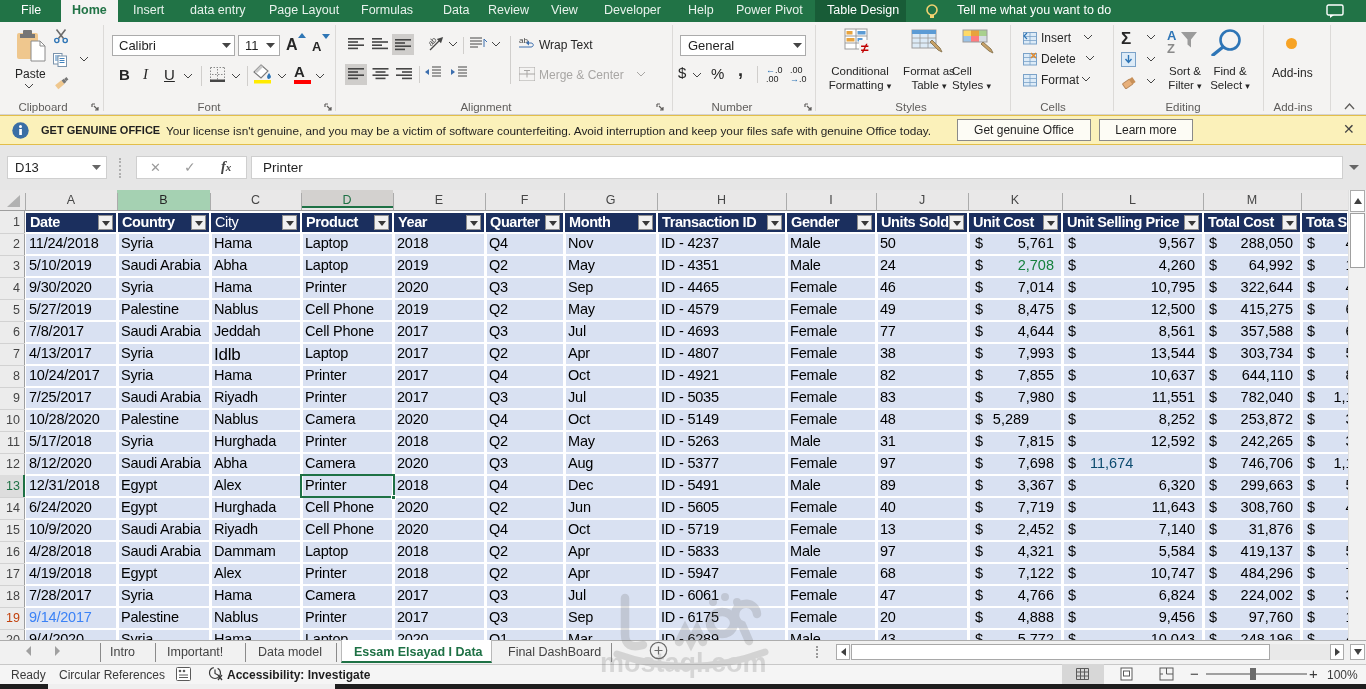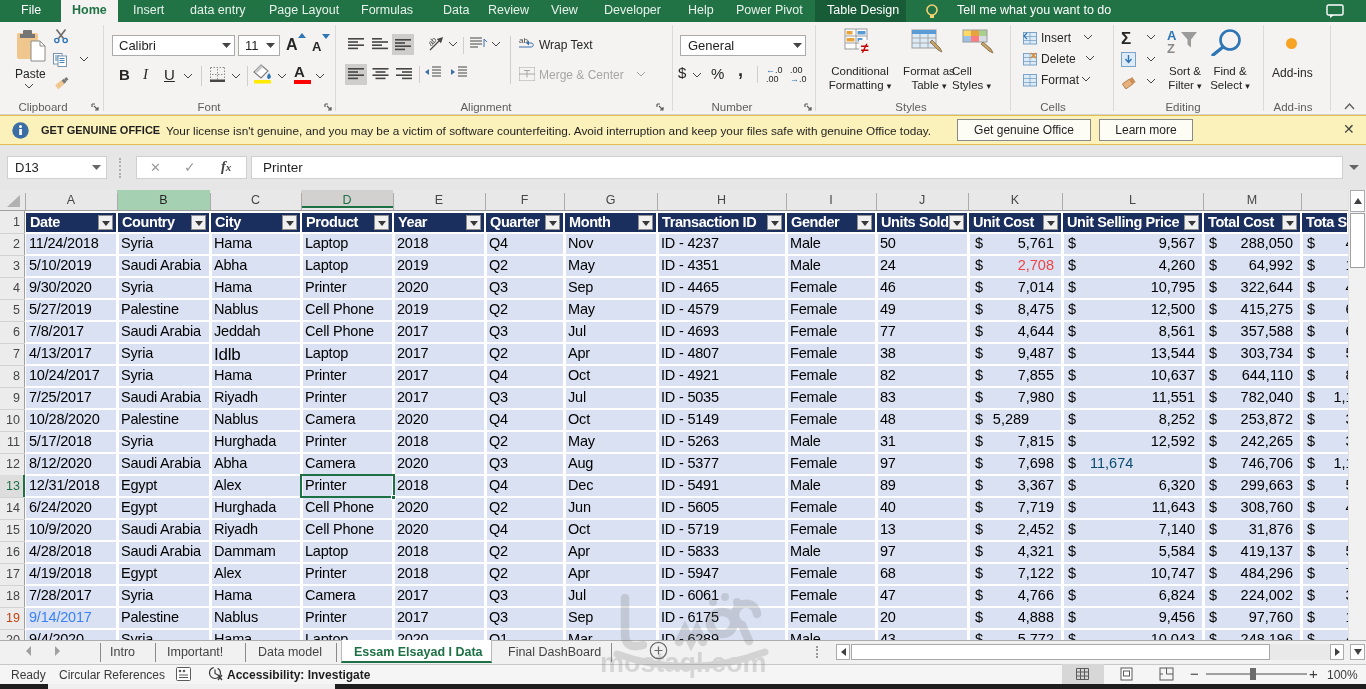--- a/index.html
+++ b/index.html
@@ -483,21 +483,21 @@
     </div>
 <div class="ab" style="left:118px;top:1.5px;width:91px;height:19.5px;background:#1B2F5E"></div>
 <div class="ab" style="left:122px;top:3px;font-size:14.5px;font-weight:bold;color:#fff;letter-spacing:-0.4px;white-space:nowrap">Country</div>
 <div class="ab" style="left:191px;top:4px;width:15px;height:15px;background:#F0F0F0;border:1px solid #8F8F8F"></div>
 <div class="ab" style="left:195px;top:10px">
       <svg width="8" height="5">
         <path d="M0 0 L4 5 L8 0" fill="#383838"></path>
       </svg>
     </div>
 <div class="ab" style="left:211px;top:1.5px;width:89px;height:19.5px;background:#1B2F5E"></div>
-<div class="ab" style="left:215px;top:3px;font-size:14.5px;font-weight:bold;color:#fff;letter-spacing:-0.4px;white-space:nowrap">City</div>
+<div class="ab" style="left:215px;top:3px;font-size:14.5px;font-weight:normal;color:#fff;letter-spacing:-0.4px;white-space:nowrap">City</div>
 <div class="ab" style="left:282px;top:4px;width:15px;height:15px;background:#F0F0F0;border:1px solid #8F8F8F"></div>
 <div class="ab" style="left:286px;top:10px">
       <svg width="8" height="5">
         <path d="M0 0 L4 5 L8 0" fill="#383838"></path>
       </svg>
     </div>
 <div class="ab" style="left:302px;top:1.5px;width:90px;height:19.5px;background:#1B2F5E"></div>
 <div class="ab" style="left:306px;top:3px;font-size:14.5px;font-weight:bold;color:#fff;letter-spacing:-0.4px;white-space:nowrap">Product</div>
 <div class="ab" style="left:374px;top:4px;width:15px;height:15px;background:#F0F0F0;border:1px solid #8F8F8F"></div>
 <div class="ab" style="left:378px;top:10px">
@@ -635,21 +635,21 @@
 <div class="ab" style="left:121px;top:45.5px;font-size:14.5px;color:#000;letter-spacing:-0.2px;white-space:nowrap">Saudi Arabia</div>
 <div class="ab" style="left:214px;top:45.5px;font-size:14.5px;color:#000;letter-spacing:-0.2px;white-space:nowrap">Abha</div>
 <div class="ab" style="left:305px;top:45.5px;font-size:14.5px;color:#000;letter-spacing:-0.2px;white-space:nowrap">Laptop</div>
 <div class="ab" style="left:397px;top:45.5px;font-size:14.5px;color:#000;letter-spacing:-0.2px;white-space:nowrap">2019</div>
 <div class="ab" style="left:489px;top:45.5px;font-size:14.5px;color:#000;letter-spacing:-0.2px;white-space:nowrap">Q2</div>
 <div class="ab" style="left:568px;top:45.5px;font-size:14.5px;color:#000;letter-spacing:-0.2px;white-space:nowrap">May</div>
 <div class="ab" style="left:661px;top:45.5px;font-size:14.5px;color:#000;letter-spacing:-0.2px;white-space:nowrap">ID - 4351</div>
 <div class="ab" style="left:790px;top:45.5px;font-size:14.5px;color:#000;letter-spacing:-0.2px;white-space:nowrap">Male</div>
 <div class="ab" style="left:880px;top:45.5px;font-size:14.5px;color:#000;letter-spacing:-0.2px;white-space:nowrap">24</div>
 <div class="ab" style="left:975px;top:45.5px;font-size:14.5px;color:#000">$</div>
-<div class="ab" style="left:968px;top:45.5px;width:86px;text-align:right;font-size:14.5px;color:#ef4444">2,708</div>
+<div class="ab" style="left:968px;top:45.5px;width:86px;text-align:right;font-size:14.5px;color:#15803d">2,708</div>
 <div class="ab" style="left:1068px;top:45.5px;font-size:14.5px;color:#000">$</div>
 <div class="ab" style="left:1062px;top:45.5px;width:133px;text-align:right;font-size:14.5px;color:#000">4,260</div>
 <div class="ab" style="left:1209px;top:45.5px;font-size:14.5px;color:#000">$</div>
 <div class="ab" style="left:1203px;top:45.5px;width:90px;text-align:right;font-size:14.5px;color:#000">64,992</div>
 <div class="ab" style="left:1301px;top:42.5px;width:47px;height:22px;overflow:hidden">
       <div class="ab" style="left:6px;top:3px;font-size:14.5px;color:#000">$</div>
       <div class="ab" style="right:-50px;top:3px;font-size:14.5px;color:#000;white-space:nowrap">102,240</div>
     </div>
 <div class="ab" style="left:29px;top:67.5px;font-size:14.5px;color:#000;letter-spacing:-0.2px;white-space:nowrap">9/30/2020</div>
 <div class="ab" style="left:121px;top:67.5px;font-size:14.5px;color:#000;letter-spacing:-0.2px;white-space:nowrap">Syria</div>
@@ -715,21 +715,21 @@
 <div class="ab" style="left:121px;top:133.5px;font-size:14.5px;color:#000;letter-spacing:-0.2px;white-space:nowrap">Syria</div>
 <div class="ab" style="left:214px;top:133.5px;font-size:17px;color:#000;letter-spacing:-0.2px;white-space:nowrap">Idlb</div>
 <div class="ab" style="left:305px;top:133.5px;font-size:14.5px;color:#000;letter-spacing:-0.2px;white-space:nowrap">Laptop</div>
 <div class="ab" style="left:397px;top:133.5px;font-size:14.5px;color:#000;letter-spacing:-0.2px;white-space:nowrap">2017</div>
 <div class="ab" style="left:489px;top:133.5px;font-size:14.5px;color:#000;letter-spacing:-0.2px;white-space:nowrap">Q2</div>
 <div class="ab" style="left:568px;top:133.5px;font-size:14.5px;color:#000;letter-spacing:-0.2px;white-space:nowrap">Apr</div>
 <div class="ab" style="left:661px;top:133.5px;font-size:14.5px;color:#000;letter-spacing:-0.2px;white-space:nowrap">ID - 4807</div>
 <div class="ab" style="left:790px;top:133.5px;font-size:14.5px;color:#000;letter-spacing:-0.2px;white-space:nowrap">Female</div>
 <div class="ab" style="left:880px;top:133.5px;font-size:14.5px;color:#000;letter-spacing:-0.2px;white-space:nowrap">38</div>
 <div class="ab" style="left:975px;top:133.5px;font-size:14.5px;color:#000">$</div>
-<div class="ab" style="left:968px;top:133.5px;width:86px;text-align:right;font-size:14.5px;color:#000">9,487</div>
+<div class="ab" style="left:968px;top:133.5px;width:86px;text-align:right;font-size:14.5px;color:#000">7,993</div>
 <div class="ab" style="left:1068px;top:133.5px;font-size:14.5px;color:#000">$</div>
 <div class="ab" style="left:1062px;top:133.5px;width:133px;text-align:right;font-size:14.5px;color:#000">13,544</div>
 <div class="ab" style="left:1209px;top:133.5px;font-size:14.5px;color:#000">$</div>
 <div class="ab" style="left:1203px;top:133.5px;width:90px;text-align:right;font-size:14.5px;color:#000">303,734</div>
 <div class="ab" style="left:1301px;top:130.5px;width:47px;height:22px;overflow:hidden">
       <div class="ab" style="left:6px;top:3px;font-size:14.5px;color:#000">$</div>
       <div class="ab" style="right:-50px;top:3px;font-size:14.5px;color:#000;white-space:nowrap">514,672</div>
     </div>
 <div class="ab" style="left:29px;top:155.5px;font-size:14.5px;color:#000;letter-spacing:-0.2px;white-space:nowrap">10/24/2017</div>
 <div class="ab" style="left:121px;top:155.5px;font-size:14.5px;color:#000;letter-spacing:-0.2px;white-space:nowrap">Syria</div>

